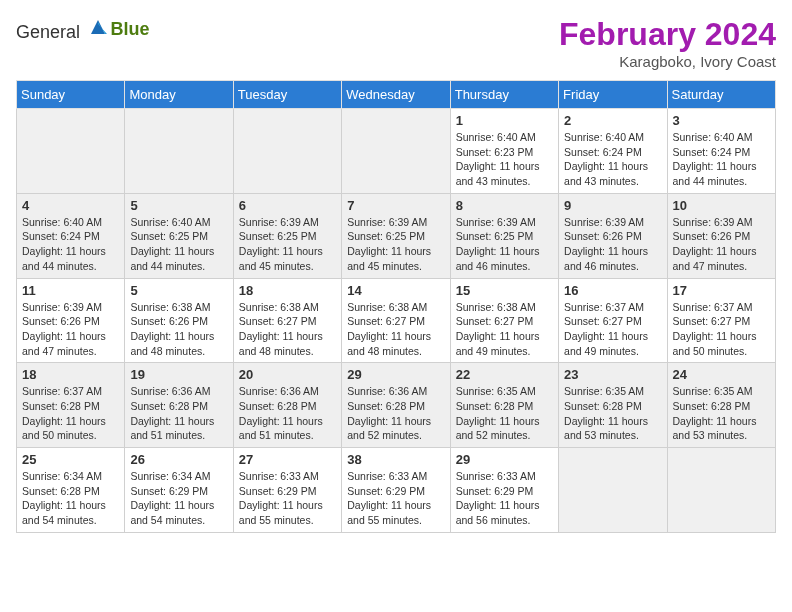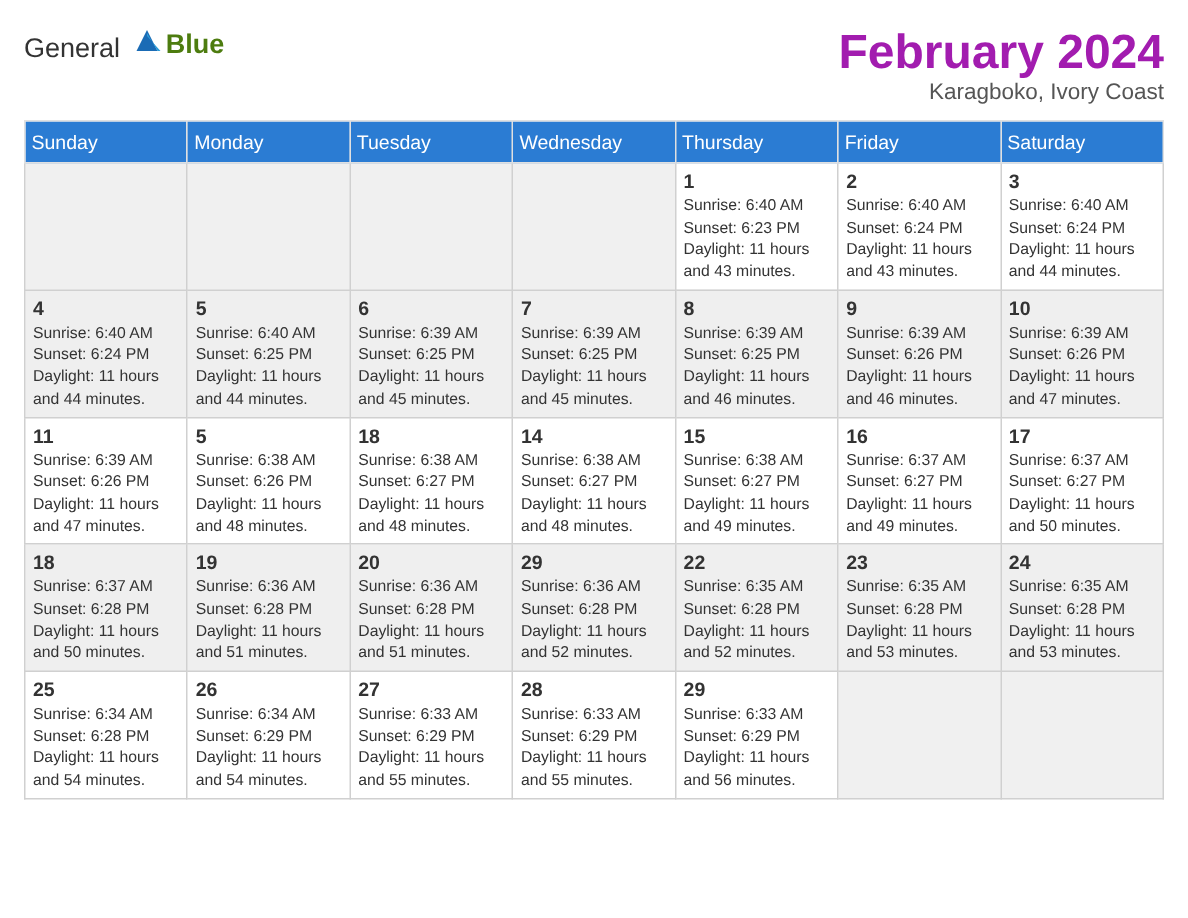--- a/index.html
+++ b/index.html
@@ -297,21 +297,21 @@
 Sunset: 6:29 PM
 Daylight: 11 hours and 54 minutes.</div>
         </td>
         <td>
           <span class="day-number">27</span>
           <div class="day-info" style="white-space: pre-line;">Sunrise: 6:33 AM
 Sunset: 6:29 PM
 Daylight: 11 hours and 55 minutes.</div>
         </td>
         <td>
-          <span class="day-number">28</span>
+          <span class="day-number">38</span>
           <div class="day-info" style="white-space: pre-line;">Sunrise: 6:33 AM
 Sunset: 6:29 PM
 Daylight: 11 hours and 55 minutes.</div>
         </td>
         <td>
           <span class="day-number">29</span>
           <div class="day-info" style="white-space: pre-line;">Sunrise: 6:33 AM
 Sunset: 6:29 PM
 Daylight: 11 hours and 56 minutes.</div>
         </td>

